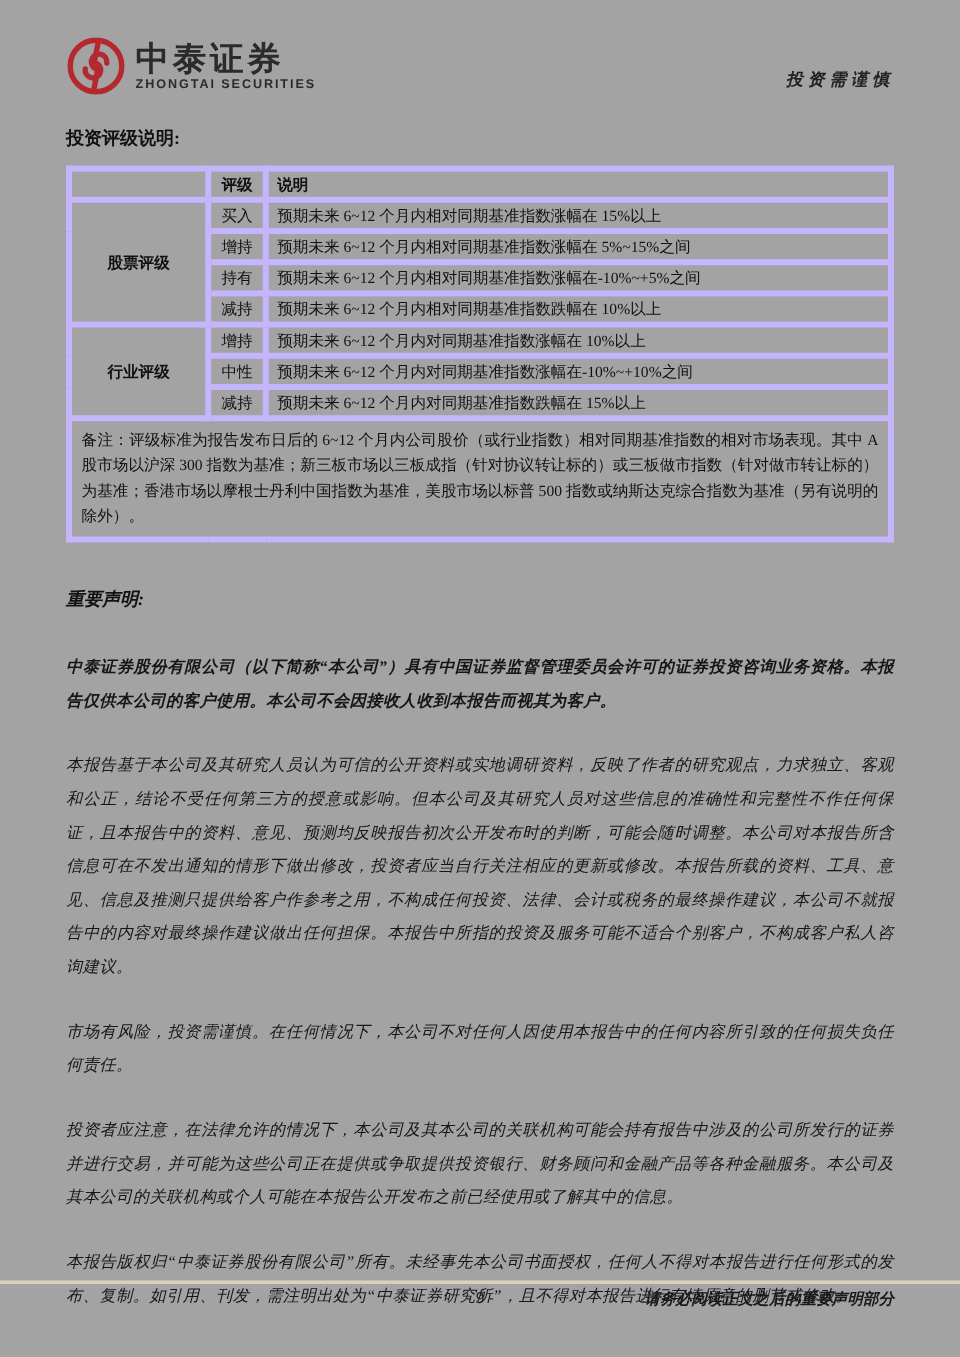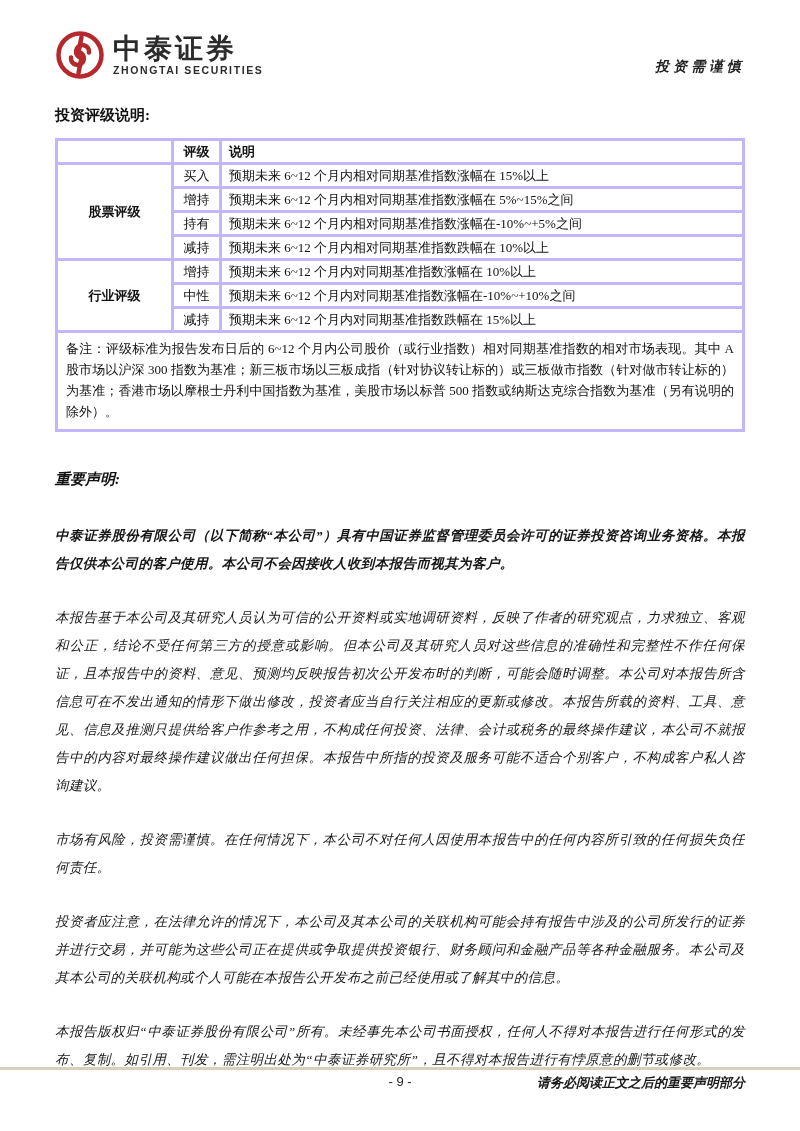--- a/index.html
+++ b/index.html
@@ -4,21 +4,21 @@
 <style>
   * { margin: 0; padding: 0; box-sizing: border-box; }
   html, body { background: #e8e8e8; }
   body { font-family: "Liberation Serif", serif; }
 
   .page {
     position: relative;
     width: 800px;
     height: 1131px;
     margin: 0 auto;
-    background: #ffffff;
+    background: #a3a3a3;
     color: #1f1f1f;
     overflow: hidden;
   }
 
   
   .hdr {
     display: flex;
     justify-content: space-between;
     align-items: flex-end;
     margin: 26px 55px 0 55px;
@@ -62,21 +62,21 @@
   }
 
   table.rt {
     margin-top: 13px;
     width: 100%;
     border-collapse: collapse;
     font-size: 13px;
     color: #111;
   }
   table.rt td {
-    border: 3px solid #c4b5fd;
+    border: 5px solid #c4b5fd;
     padding: 1px 7px;
     height: 22px;
     line-height: 19px;
     vertical-align: middle;
   }
   table.rt .c-head td { font-weight: bold; }
   table.rt .col-rating { width: 48px; text-align: center; }
   table.rt .col-group  { width: 116px; text-align: center; font-weight: bold; }
   table.rt .col-desc   { text-align: left; }
   table.rt td.note {

